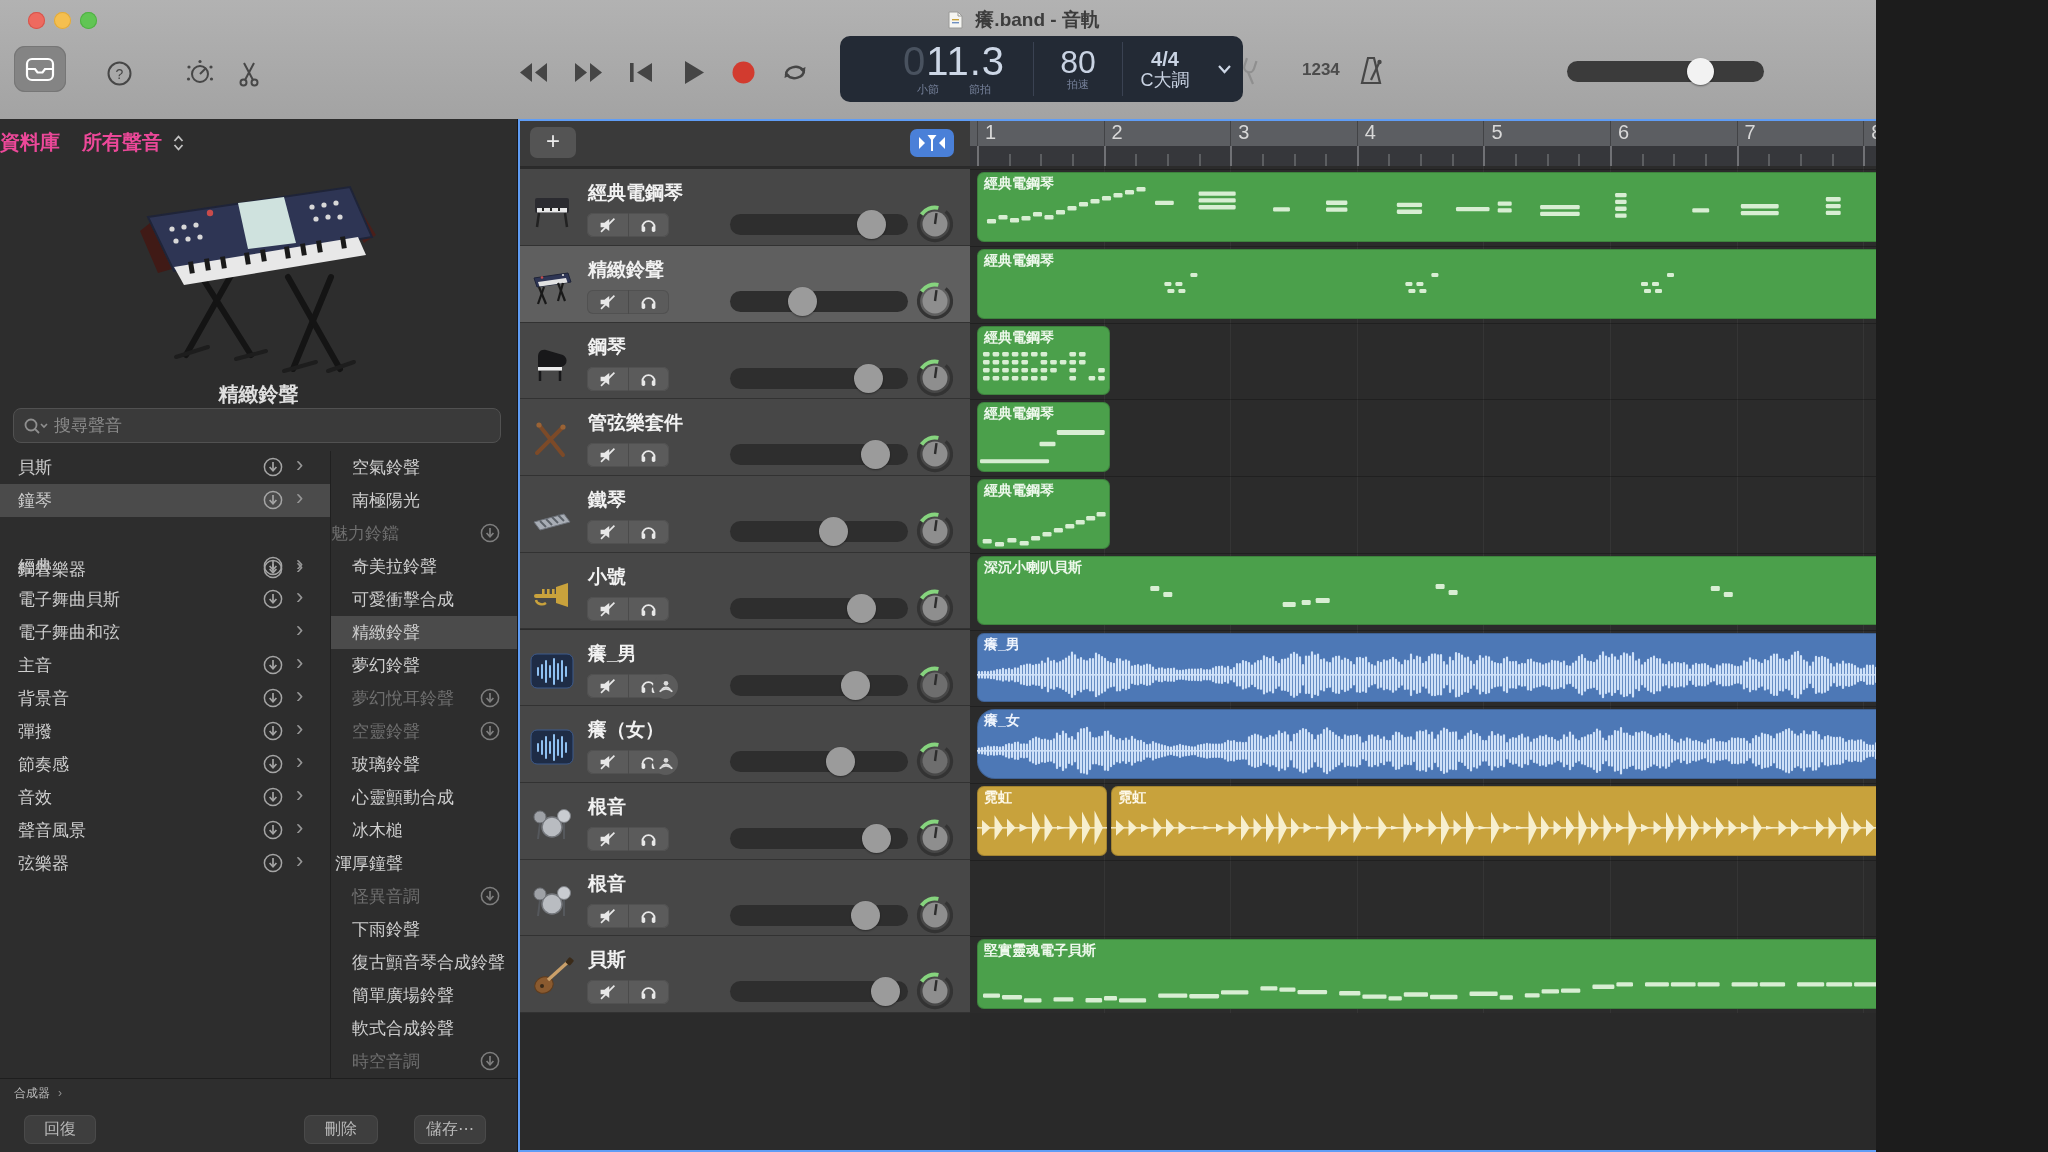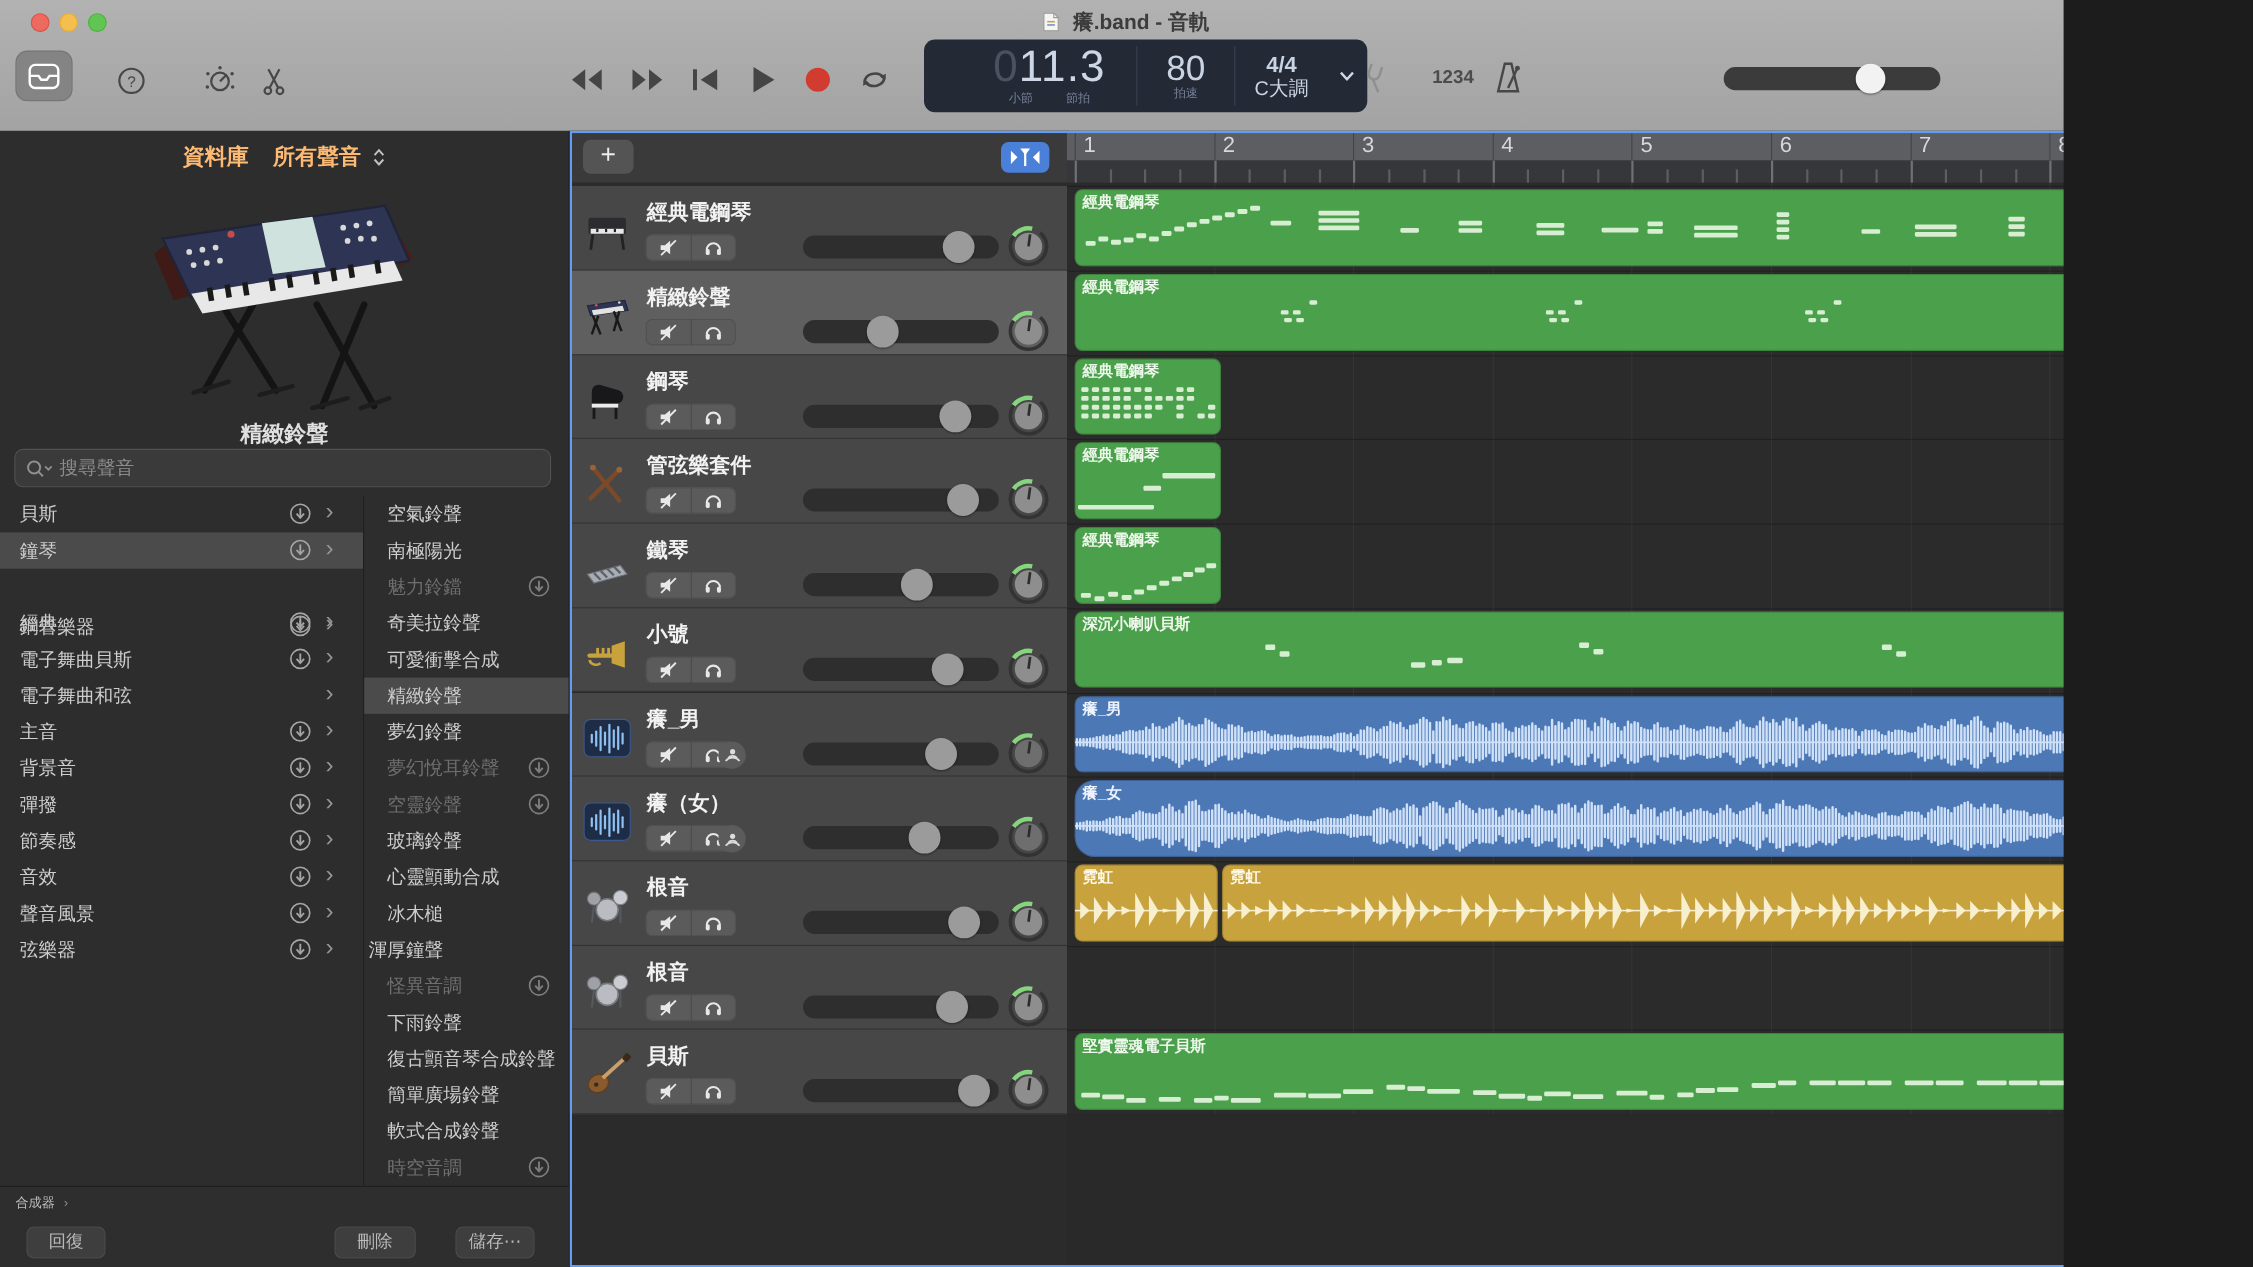--- a/index.html
+++ b/index.html
@@ -33,21 +33,21 @@
   #lcd-tempo{width:88px;}#lcd-sig{width:84px;}
   #lcd-chev{width:34px;display:flex;align-items:center;justify-content:center;}
   #master-vol{left:1567px;top:61px;width:197px;height:21px;background:#3b3b3b;
     border-radius:11px;}
   #master-vol .knob{position:absolute;top:-3px;width:27px;height:27px;border-radius:50%;
     background:#f2f2f2;box-shadow:0 1px 2px rgba(0,0,0,.45);}
   #count-in{position:absolute;left:1302px;top:60px;font-size:17px;font-weight:700;color:#4c4c4c;letter-spacing:0px;}
 
   
   #sidebar{left:0;top:119px;width:517px;height:1033px;background:#2d2d2d;border-right:1px solid #191919;}
-  #lib-header{position:absolute;left:0;top:10px;width:100%;text-align:center;color:#fdba74;}
+  #lib-header{position:absolute;left:0;top:10px;width:100%;color:#ec4899;}
   #lib-header .t1{font-size:20px;font-weight:700;margin-right:22px;}
   #lib-header .t2{font-size:20px;font-weight:600;}
   #patch-title{position:absolute;left:0;top:262px;width:100%;text-align:center;
     font-size:20px;font-weight:700;color:#e0e0e0;}
   #search{position:absolute;left:13px;top:289px;width:486px;height:33px;background:#3a3a3a;
     border:1px solid #515151;border-radius:8px;display:flex;align-items:center;}
   #search input{background:transparent;border:none;outline:none;color:#cfcfcf;
     font-size:17px;width:380px;font-family:inherit;}
   #search input::placeholder{color:#8b8b8b;}
   #lib-list{position:absolute;left:0;top:332px;width:517px;height:627px;overflow:hidden;}
@@ -436,21 +436,21 @@
           </svg>
           <span style="position: absolute; left: 296px; top: 1px; font-size: 22px; color: rgb(150, 150, 150);">›</span>
         </div>
         <div class="lrow" style="left: 331px; top: 0px; width: 186px;">
           <span style="margin-left: 21px; white-space: nowrap;">空氣鈴聲</span>
         </div>
         <div class="lrow" style="left: 331px; top: 33px; width: 186px;">
           <span style="margin-left: 21px; white-space: nowrap;">南極陽光</span>
         </div>
         <div class="lrow dim" style="left: 331px; top: 66px; width: 186px;">
-          <span style="margin-left: 21px; white-space: nowrap; text-align: right;">魅力鈴鐺</span>
+          <span style="white-space: nowrap; text-align: right;">魅力鈴鐺</span>
           <svg width="22" height="22" viewBox="0 0 22 22" style="position: absolute; left: 148px; top: 5px; opacity: 0.75;">
             <circle cx="11" cy="11" r="8.6" fill="none" stroke="#9a9a9a" stroke-width="1.5"></circle>
             <line x1="11" y1="6" x2="11" y2="14" stroke="#9a9a9a" stroke-width="1.7"></line>
             <path d="M7.6 11 L11 14.8 L14.4 11" fill="none" stroke="#9a9a9a" stroke-width="1.7"></path>
           </svg>
         </div>
         <div class="lrow" style="left: 331px; top: 99px; width: 186px;">
           <span style="margin-left: 21px; white-space: nowrap;">奇美拉鈴聲</span>
         </div>
         <div class="lrow" style="left: 331px; top: 132px; width: 186px;">

